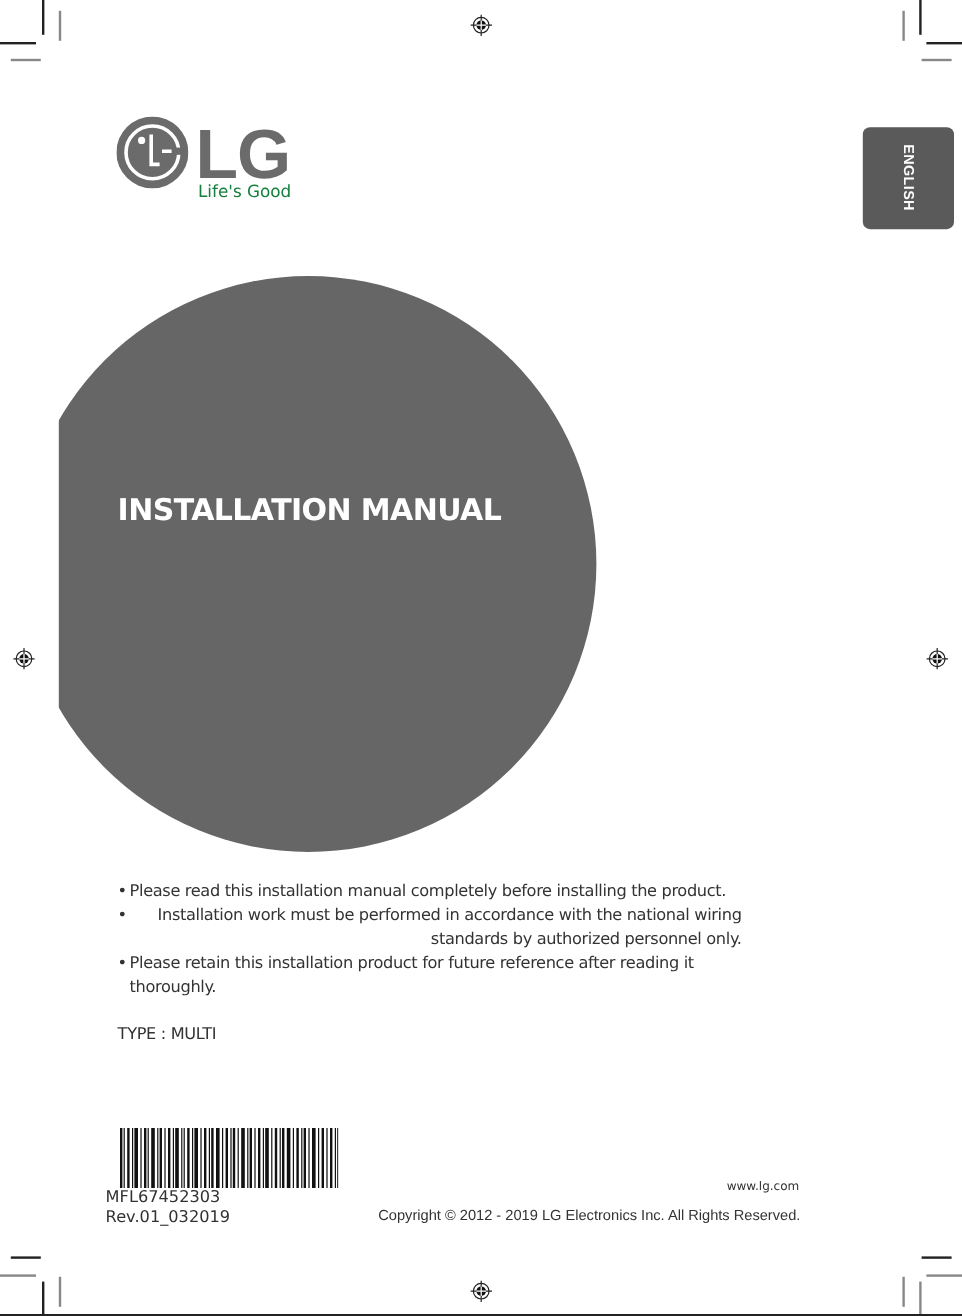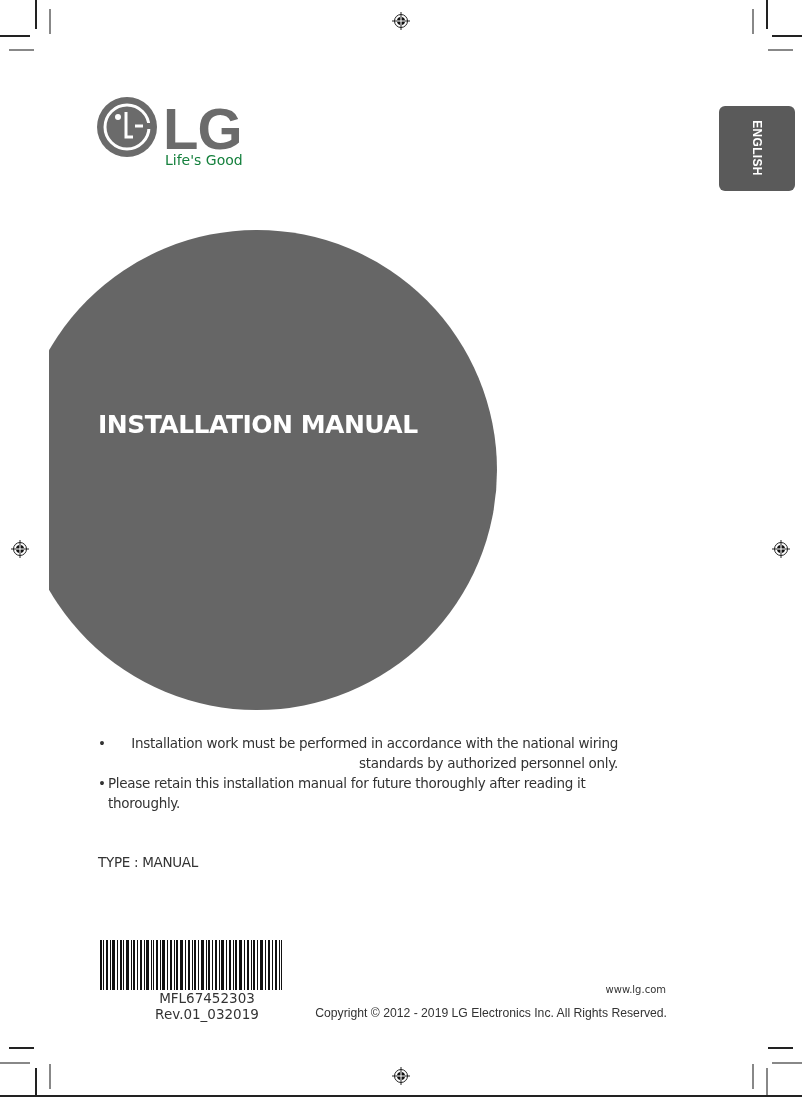--- a/index.html
+++ b/index.html
@@ -14,21 +14,21 @@
   .tab span{position:absolute;left:38px;top:42px;transform:translate(-50%,-50%) rotate(90deg);color:#fff;font-weight:bold;font-size:12px;font-family:"Liberation Sans",sans-serif;white-space:nowrap;letter-spacing:0.3px;}
   .circle-clip{position:absolute;left:49px;top:0;width:760px;height:760px;overflow:hidden;}
   .circle{position:absolute;left:-32px;top:230px;width:480px;height:480px;border-radius:50%;background:#666;}
   .t1{position:absolute;left:98px;top:366px;color:#fff;font-size:25px;font-weight:bold;letter-spacing:-0.5px;font-family:"DejaVu Sans",sans-serif;margin-top:44px;}
   .t2{position:absolute;left:93px;top:423px;color:#fff;font-size:48px;line-height:56px;letter-spacing:-1px;font-family:"DejaVu Sans",sans-serif;}
   .bullets{position:absolute;left:98px;top:733px;width:560px;font-size:13.5px;line-height:20px;color:#333;letter-spacing:-0.3px;}
   .bullet{position:relative;padding-left:10px;}
   .bullet::before{content:"•";position:absolute;left:0;top:0;}
   .type{position:absolute;left:98px;top:854px;font-size:13.5px;color:#333;letter-spacing:-0.3px;}
   .barcode{position:absolute;left:100px;top:940px;width:182px;height:50px;}
-  .mfl{position:absolute;left:116px;top:990px;width:182px;text-align:center;font-size:13.5px;line-height:16px;color:#333;}
+  .mfl{position:absolute;left:88px;top:990px;width:182px;text-align:left;font-size:13.5px;line-height:16px;color:#333;}
   .www{position:absolute;right:136px;top:984px;font-size:10px;color:#333;}
   .copy{position:absolute;right:135px;top:1006px;font-size:12.2px;color:#333;font-family:Liberation Sans, sans-serif;}
   .bottomline{position:absolute;left:0;right:0;bottom:0;height:2px;background:#222;}
 </style>
 </head>
 <body>
 
 <div class="mark" style="left:35px;top:0;width:2px;height:29px;"></div>
 <div class="mark" style="left:0;top:35px;width:30px;height:2px;"></div>
 <div class="mark g" style="left:49px;top:9px;width:2px;height:25px;"></div>
@@ -100,24 +100,25 @@
 </div>
 
 <div class="circle-clip">
   <div class="circle"></div>
 </div>
 <div class="t1">INSTALLATION MANUAL</div>
 <div class="t2">
 </div>
 
 <div class="bullets">
+  <div class="bullet">Please read this installation manual completely before installing the product.</div>
   <div class="bullet" style="width:510px;text-align:right;">Installation work must be performed in accordance with the national wiring standards by authorized personnel only.</div>
-  <div class="bullet" style="width:500px;">Please retain this installation manual for future thoroughly after reading it thoroughly.</div>
+  <div class="bullet" style="width:500px;">Please retain this installation product for future reference after reading it thoroughly.</div>
 </div>
-<div class="type">TYPE : MANUAL</div>
+<div class="type">TYPE : MULTI</div>
 
 <svg class="barcode" viewBox="0 0 182 50" preserveAspectRatio="none">
   <g fill="#111">
     <rect x="0" y="0" width="2" height="50"></rect>
       <rect x="3" y="0" width="1" height="50"></rect>
       <rect x="6" y="0" width="2" height="50"></rect>
     <rect x="10" y="0" width="1" height="50"></rect>
       <rect x="12" y="0" width="3" height="50"></rect>
       <rect x="17" y="0" width="1" height="50"></rect>
     <rect x="20" y="0" width="2" height="50"></rect>

